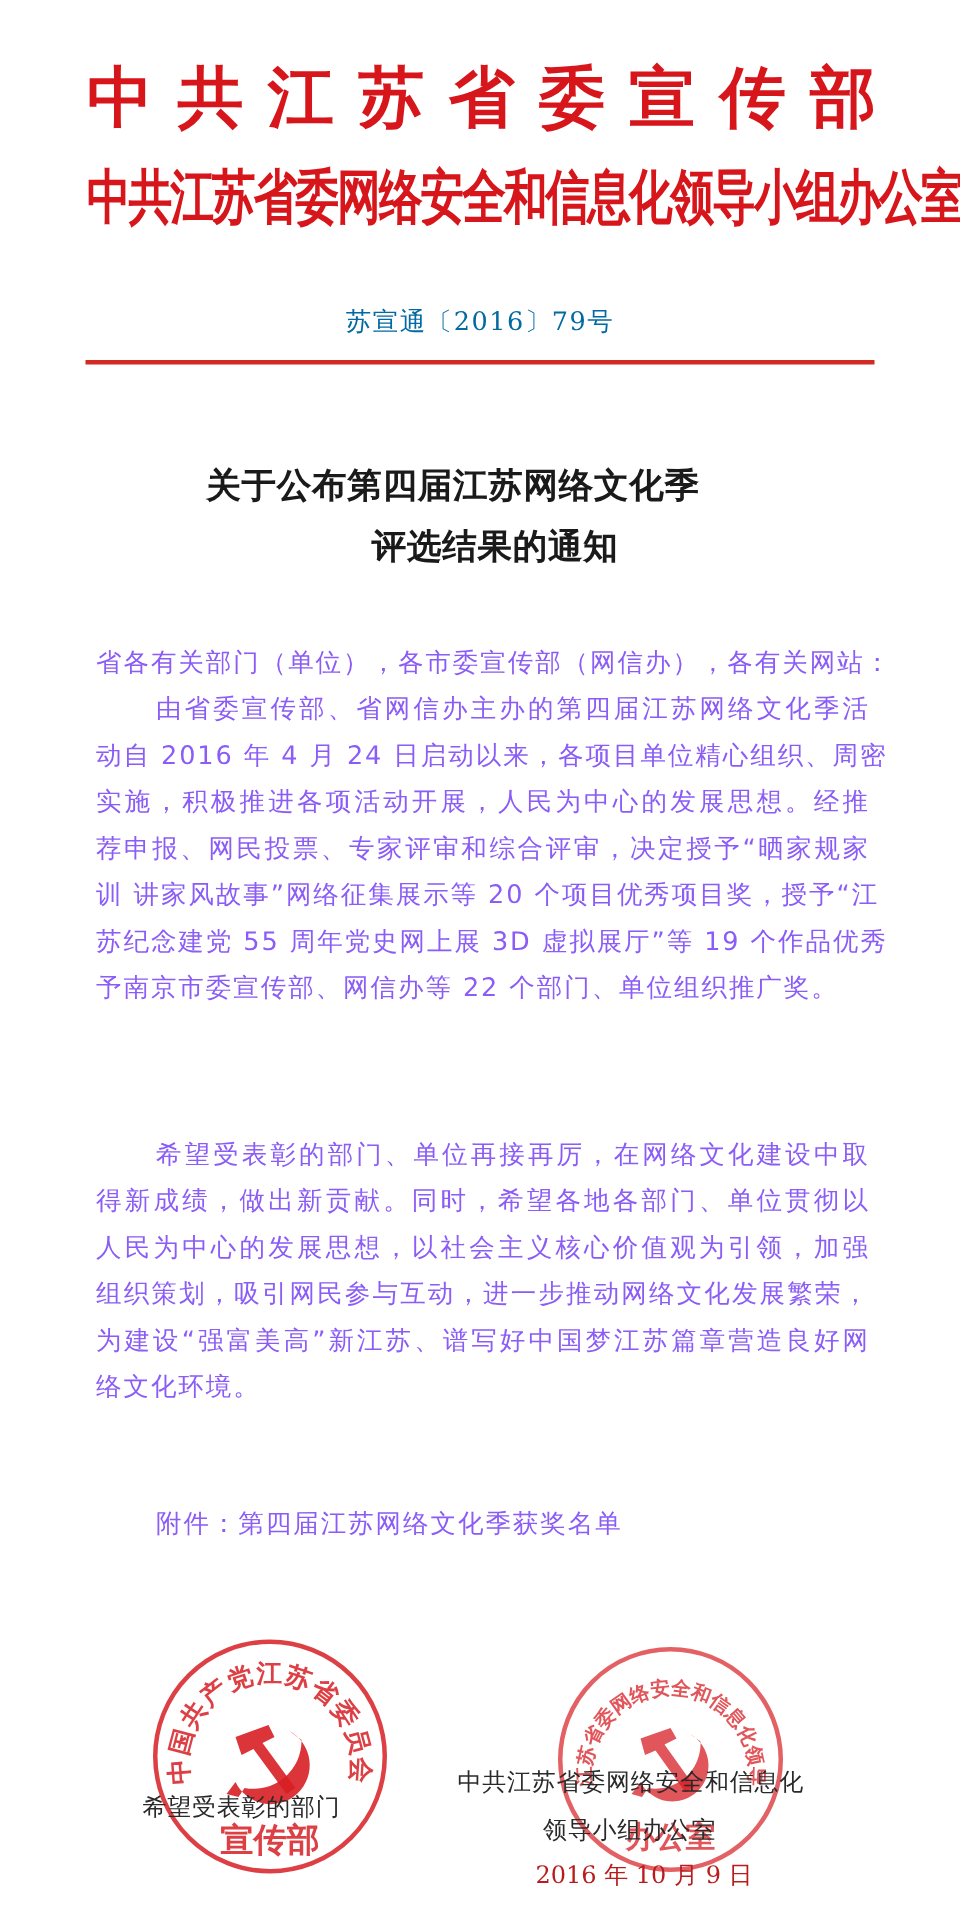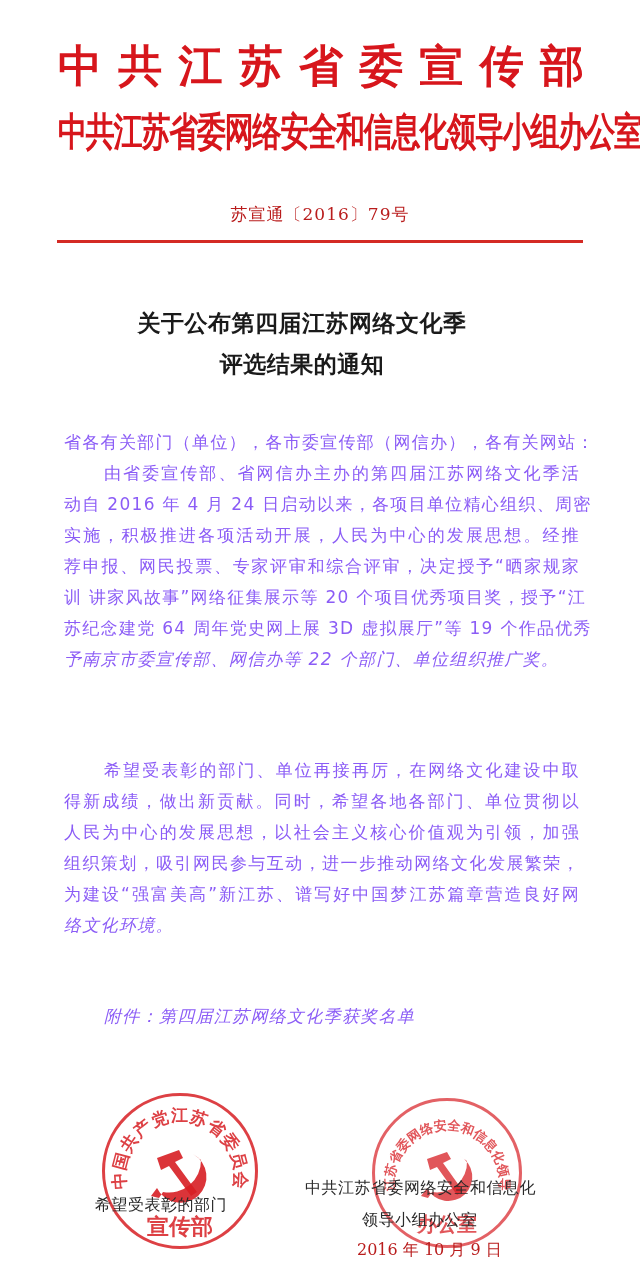--- a/index.html
+++ b/index.html
@@ -6,29 +6,29 @@
   body { width: 640px; height: 1279px; position: relative; overflow: hidden;
          font-family: "DejaVu Serif", "Liberation Serif", serif; color: #222; }
   .abs { position: absolute; }
   .hdr1 { left: 58px; top: 40px; width: 526px; height: 52px; color: #d7161c;
           font-family: "DejaVu Serif", serif; font-weight: bold; font-size: 44px; line-height: 52px;
           display: flex; justify-content: space-between; }
   .hdr1 span { display: inline-block; }
   .hdr2 { left: 58px; top: 100px; width: 526px; height: 46px; color: #d7161c;
           font-family: "DejaVu Sans", sans-serif; font-weight: bold; font-size: 29px; line-height: 46px;
           white-space: nowrap; letter-spacing: -1.2px; transform: scaleY(1.35); transform-origin: top left; }
-  .docno { left: 0; width: 640px; top: 203px; text-align: center; font-size: 17px; color: #b91c1c;
+  .docno { left: 0; width: 640px; top: 203px; text-align: center; font-size: 17px; color: #0369a1;
            font-family: "DejaVu Serif", serif; letter-spacing: 1px; }
   .rule { left: 57px; top: 240px; width: 526px; height: 3px; background: #d42a24; }
   .title { left: 0; width: 604px; text-align: center; font-size: 23px; font-weight: bold; color: #1a1a1a;
            font-family: "DejaVu Serif", serif; letter-spacing: 0.5px; }
   .body { left: 64px; width: 516px; font-size: 17px; line-height: 31px; color: #8b5cf6;
           font-family: "DejaVu Sans", sans-serif; }
   .body p { margin: 0; text-align: justify; text-align-last: justify; letter-spacing: 1.3px; white-space: nowrap; }
-  .body p.last { text-align-last: left; font-style: italic; }
+  .body p.last { text-align-last: left; }
   .indent { text-indent: 40px; }
   .stamp { border-radius: 50%; border: 3px solid rgba(215,30,35,0.85); box-sizing: border-box; }
   .stamp svg { position: absolute; left: 0; top: 0; }
   .sig { font-size: 16px; color: #2a2a2a; font-family: "DejaVu Sans", sans-serif; white-space: nowrap; letter-spacing: 0.5px; }
   .date { font-family: "DejaVu Serif", serif; font-size: 16px; color: #b91c1c; white-space: nowrap; }
 </style>
 </head>
 <body>
 
 <div class="abs hdr1">
@@ -41,30 +41,30 @@
   <span>宣</span>
   <span>传</span>
   <span>部</span>
 </div>
 <div class="abs hdr2">中共江苏省委网络安全和信息化领导小组办公室</div>
 
 <div class="abs docno">苏宣通〔2016〕79号</div>
 <div class="abs rule"></div>
 
 <div class="abs title" style="top:308px;">关于公布第四届江苏网络文化季</div>
-<div class="abs title" style="top:349px;">评选结果的通知</div>
+<div class="abs title" style="top:349px;padding-left:28px;">评选结果的通知</div>
 
 <div class="abs body" style="top:427px;">
   <p>省各有关部门（单位），各市委宣传部（网信办），各有关网站：</p>
   <p class="indent">由省委宣传部、省网信办主办的第四届江苏网络文化季活</p>
   <p>动自 2016 年 4 月 24 日启动以来，各项目单位精心组织、周密</p>
   <p>实施，积极推进各项活动开展，人民为中心的发展思想。经推</p>
   <p>荐申报、网民投票、专家评审和综合评审，决定授予“晒家规家</p>
   <p>训 讲家风故事”网络征集展示等 20 个项目优秀项目奖，授予“江</p>
-  <p>苏纪念建党 64 周年党史网上展 3D 虚拟展厅”等 19 个作品优秀</p>
+  <p>苏纪念建党 55 周年党史网上展 3D 虚拟展厅”等 19 个作品优秀</p>
   <p class="last">予南京市委宣传部、网信办等 22 个部门、单位组织推广奖。</p>
 </div>
 
 <div class="abs body" style="top:755px;">
   <p class="indent">希望受表彰的部门、单位再接再厉，在网络文化建设中取</p>
   <p>得新成绩，做出新贡献。同时，希望各地各部门、单位贯彻以</p>
   <p>人民为中心的发展思想，以社会主义核心价值观为引领，加强</p>
   <p>组织策划，吸引网民参与互动，进一步推动网络文化发展繁荣，</p>
   <p>为建设“强富美高”新江苏、谱写好中国梦江苏篇章营造良好网</p>
   <p class="last">络文化环境。</p>

